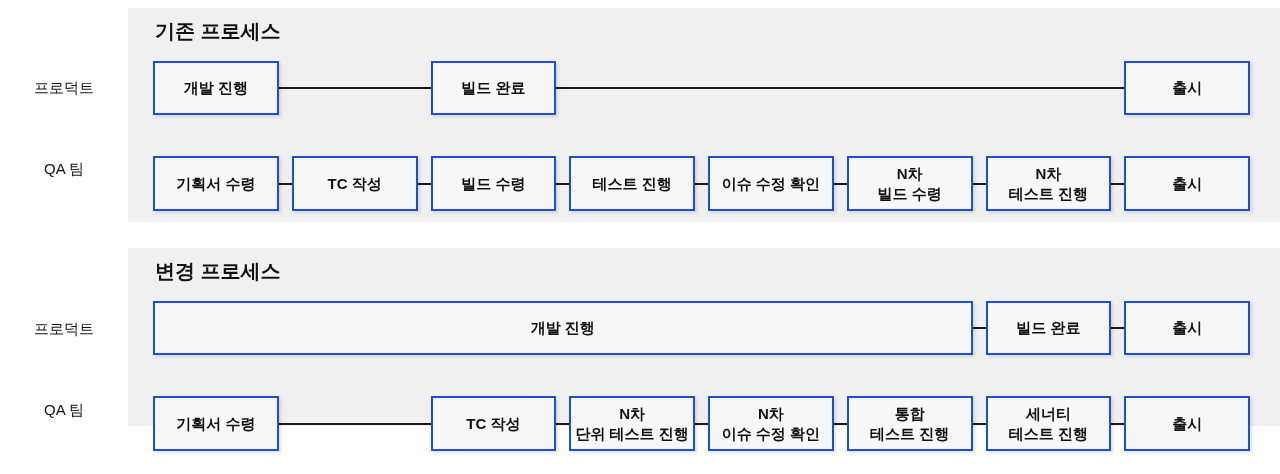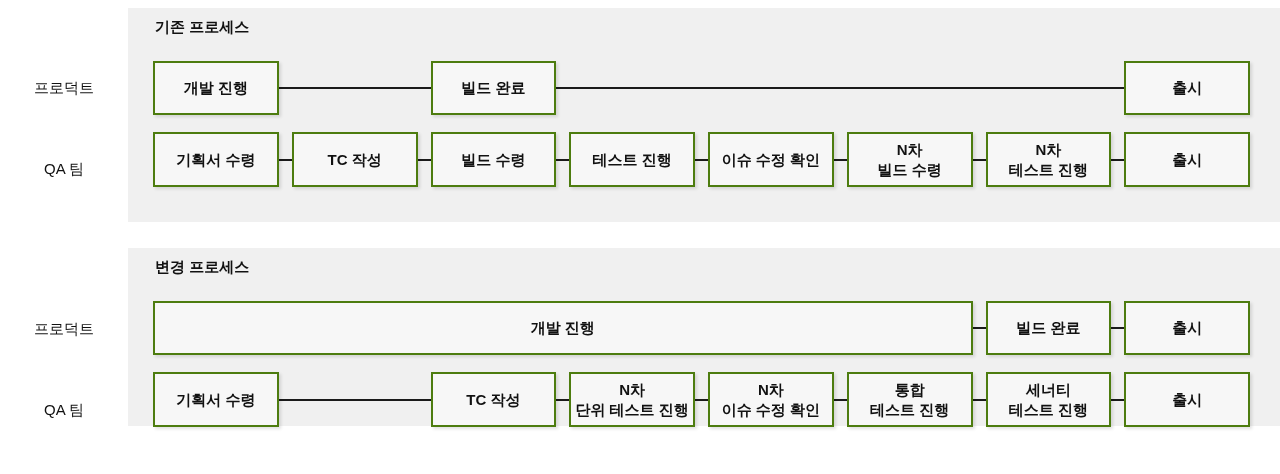--- a/index.html
+++ b/index.html
@@ -4,30 +4,30 @@
 <style>
   *{margin:0;padding:0;box-sizing:border-box}
   html,body{width:1280px;height:474px;background:#ffffff;overflow:hidden;
     font-family:"Liberation Sans","DejaVu Sans",sans-serif;color:#111}
   body{position:relative}
 
   .panel{position:absolute;left:128px;width:1152px;background:#f0f0f0}
   #panel-existing{top:8px;height:214px}
   #panel-changed{top:248px;height:178px}
 
-  .panel-title{position:absolute;left:27px;top:10px;font-size:15px;font-weight:700}
+  .panel-title{position:absolute;left:27px;top:10px;font-size:20px;font-weight:700}
 
   .row{position:absolute;left:25px;width:1097px;display:grid;
     grid-template-columns:repeat(8,1fr);column-gap:13px}
   .row-1{top:53px;height:54px}
-  .row-2{top:124px;height:55px}
+  .row-2{top:148px;height:55px}
 
   .rail{position:absolute;left:1px;right:1px;top:50%;height:2px;margin-top:-1px;background:#1a1a1a;z-index:0}
 
-  .box{position:relative;z-index:1;background:#f7f7f7;border:2px solid #4d7c0f;
+  .box{position:relative;z-index:1;background:#f7f7f7;border:2px solid #1d4ed8;
     display:flex;flex-direction:column;align-items:center;justify-content:center;
     font-size:15px;font-weight:600;line-height:1.3;text-align:center;
     box-shadow:2px 2px 3px rgba(0,0,0,0.12)}
   .ln{display:block}
   .ln:empty{display:none}
 
   .row-label{position:absolute;left:0;width:128px;height:20px;line-height:20px;
     text-align:center;font-size:15px;font-weight:400}
   #label-p1{top:78px}
   #label-q1{top:159px}

